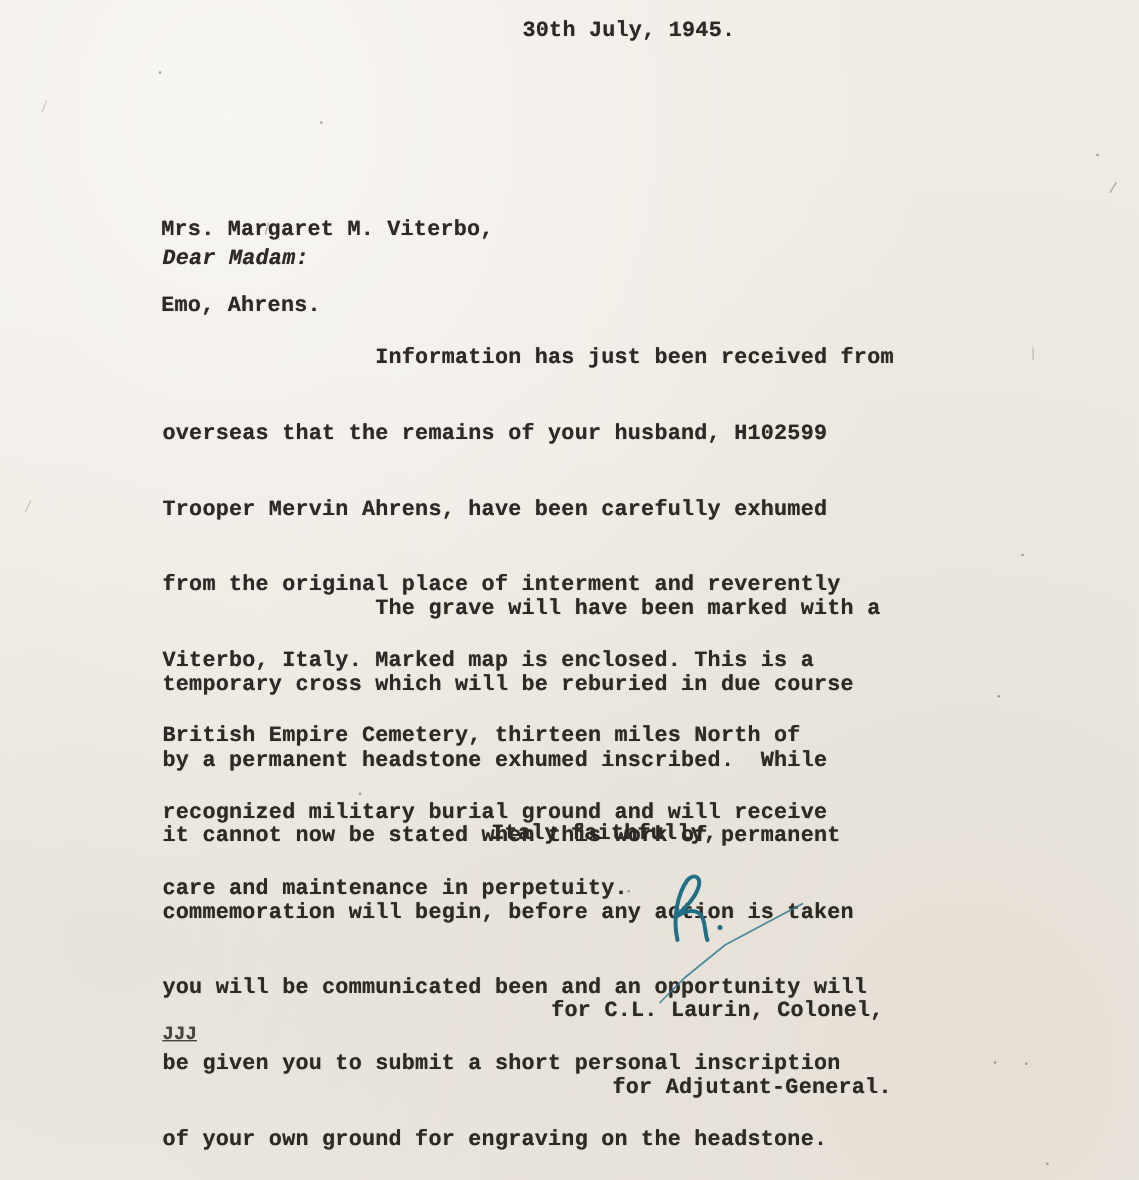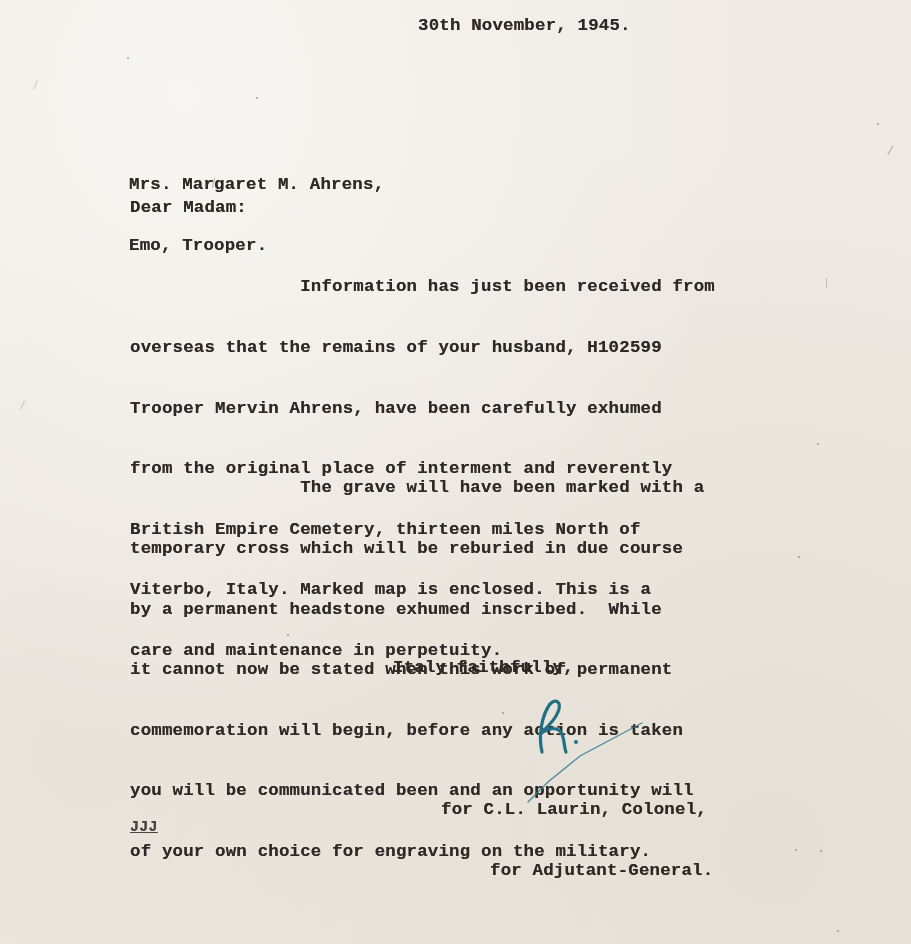--- a/index.html
+++ b/index.html
@@ -30,21 +30,21 @@
       font-size: 17.4px;
       font-weight: bold;
       letter-spacing: 0.2px;
       line-height: 20.2px;
       white-space: pre;
       color: #2e2925;
       text-shadow: 0 0 0.6px rgba(40,35,30,0.7);
     }
     .date { left: 418px; top: 16px; }
     .addr { left: 129px; top: 135px; }
-    .salutation { left: 130px; top: 198px; }
+    .salutation { left: 130px; top: 198px; font-style: italic; }
     .para1 { left: 130px; top: 237px; }
     .para2 { left: 130px; top: 438px; }
     .closing { left: 393px; top: 658px; }
     .sigblock { left: 441px; top: 760px; }
     .typist { left: 130px; top: 818px; font-size: 15px; color: #4a4540; text-decoration: underline; }
 
     .line { display: block; }
     .sig-line-2 { padding-left: 61px; }
     .sig-line-3 { padding-left: 49px; }
 
@@ -68,47 +68,49 @@
       height: 10px;
       background: #6a6258;
       opacity: 0.5;
     }
   </style>
 </head>
 <body>
 
 <div class="page">
 
-  <div class="type date">30th November, 1945.</div>
+  <div class="type date">30th July, 1945.</div>
 
   <div class="type addr">
-    <span class="line">Mrs. Margaret M. Ahrens,</span>
-    <span class="line">Emo, Trooper.</span>
+    <span class="line">Mrs. Margaret M. Viterbo,</span>
+    <span class="line">Emo, Ahrens.</span>
   </div>
 
   <div class="type salutation">Dear Madam:</div>
 
   <div class="type para1">
     <span class="line">                Information has just been received from</span>
     <span class="line">overseas that the remains of your husband, H102599</span>
     <span class="line">Trooper Mervin Ahrens, have been carefully exhumed</span>
     <span class="line">from the original place of interment and reverently</span>
+    <span class="line">Viterbo, Italy. Marked map is enclosed. This is a</span>
     <span class="line">British Empire Cemetery, thirteen miles North of</span>
-    <span class="line">Viterbo, Italy. Marked map is enclosed. This is a</span>
+    <span class="line">recognized military burial ground and will receive</span>
     <span class="line">care and maintenance in perpetuity.</span>
   </div>
 
   <div class="type para2">
     <span class="line">                The grave will have been marked with a</span>
     <span class="line">temporary cross which will be reburied in due course</span>
     <span class="line">by a permanent headstone exhumed inscribed.  While</span>
     <span class="line">it cannot now be stated when this work of permanent</span>
     <span class="line">commemoration will begin, before any action is taken</span>
     <span class="line">you will be communicated been and an opportunity will</span>
-    <span class="line">of your own choice for engraving on the military.</span>
+    <span class="line">be given you to submit a short personal inscription</span>
+    <span class="line">of your own ground for engraving on the headstone.</span>
     
     
   </div>
 
   <div class="type closing">Italy faithfully,</div>
 
   <svg class="signature" viewBox="0 0 140 120" xmlns="http://www.w3.org/2000/svg">
 
     <path d="M22 62 C 18 45, 22 25, 30 14 C 36 8, 42 12, 38 22 C 34 32, 24 40, 20 44 C 28 38, 38 36, 42 44 C 45 52, 44 58, 46 62" fill="none" stroke="#1f6f86" stroke-width="3.2" stroke-linecap="round" stroke-linejoin="round"></path>
 

